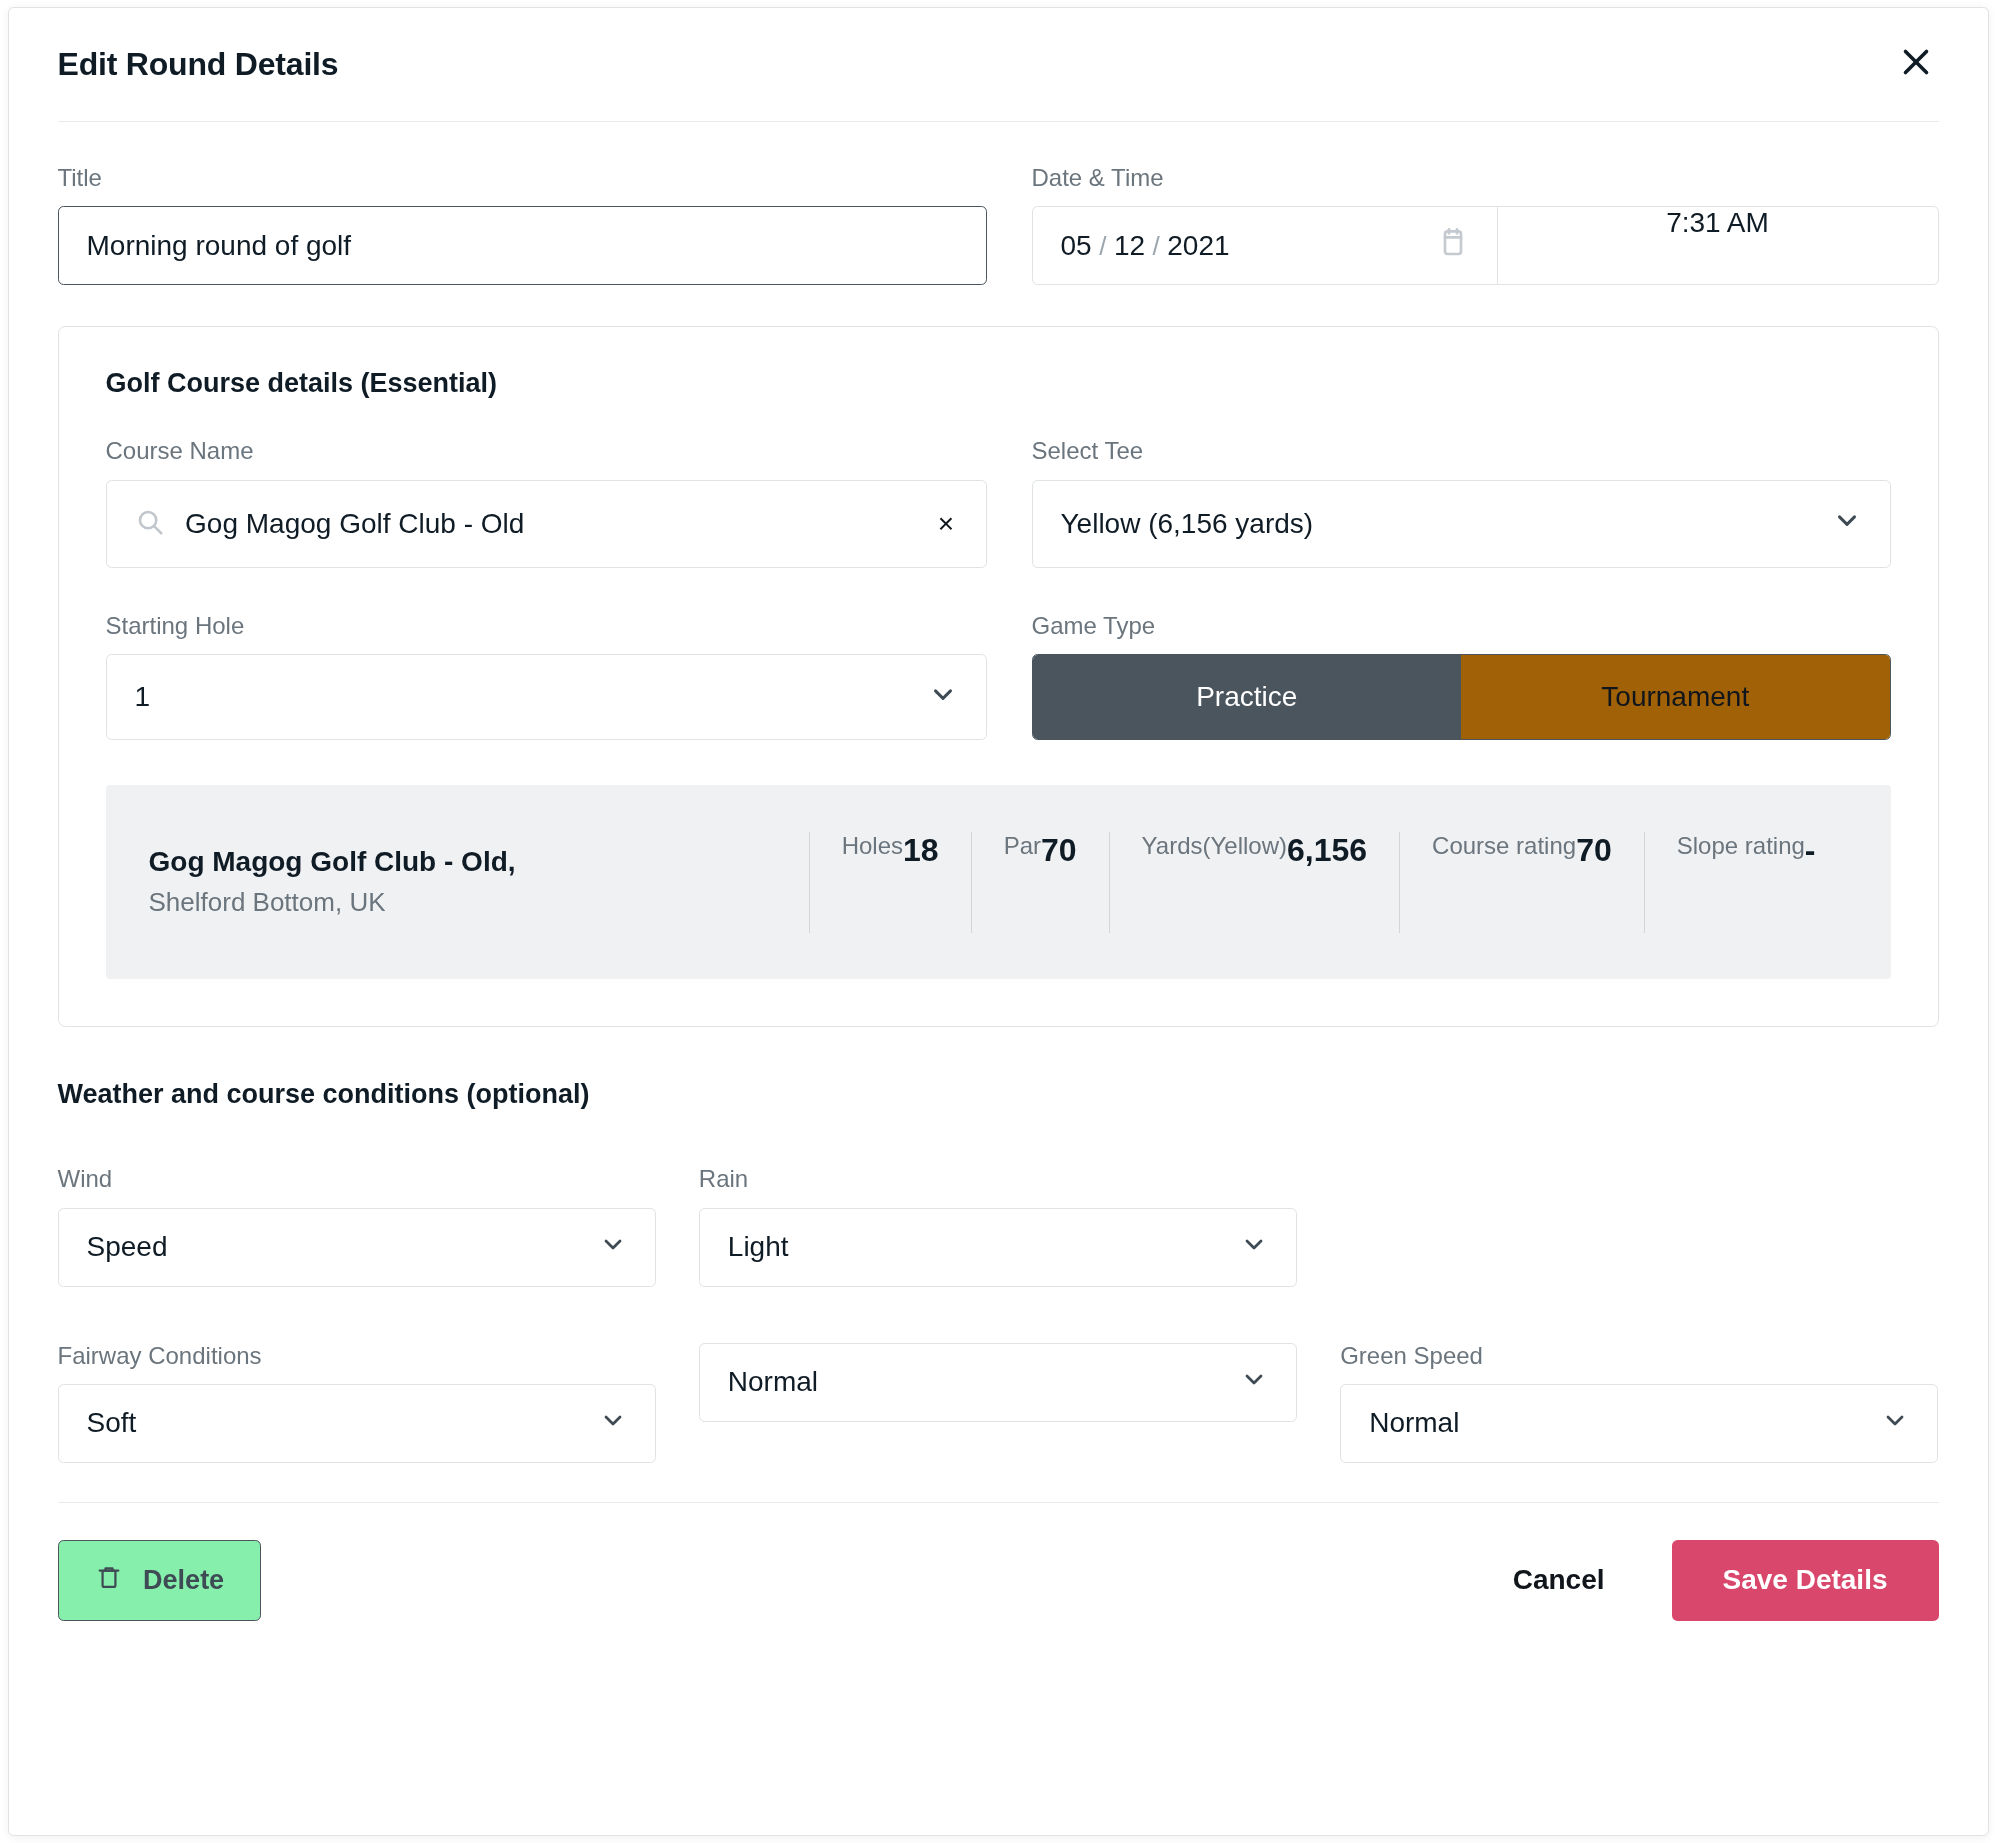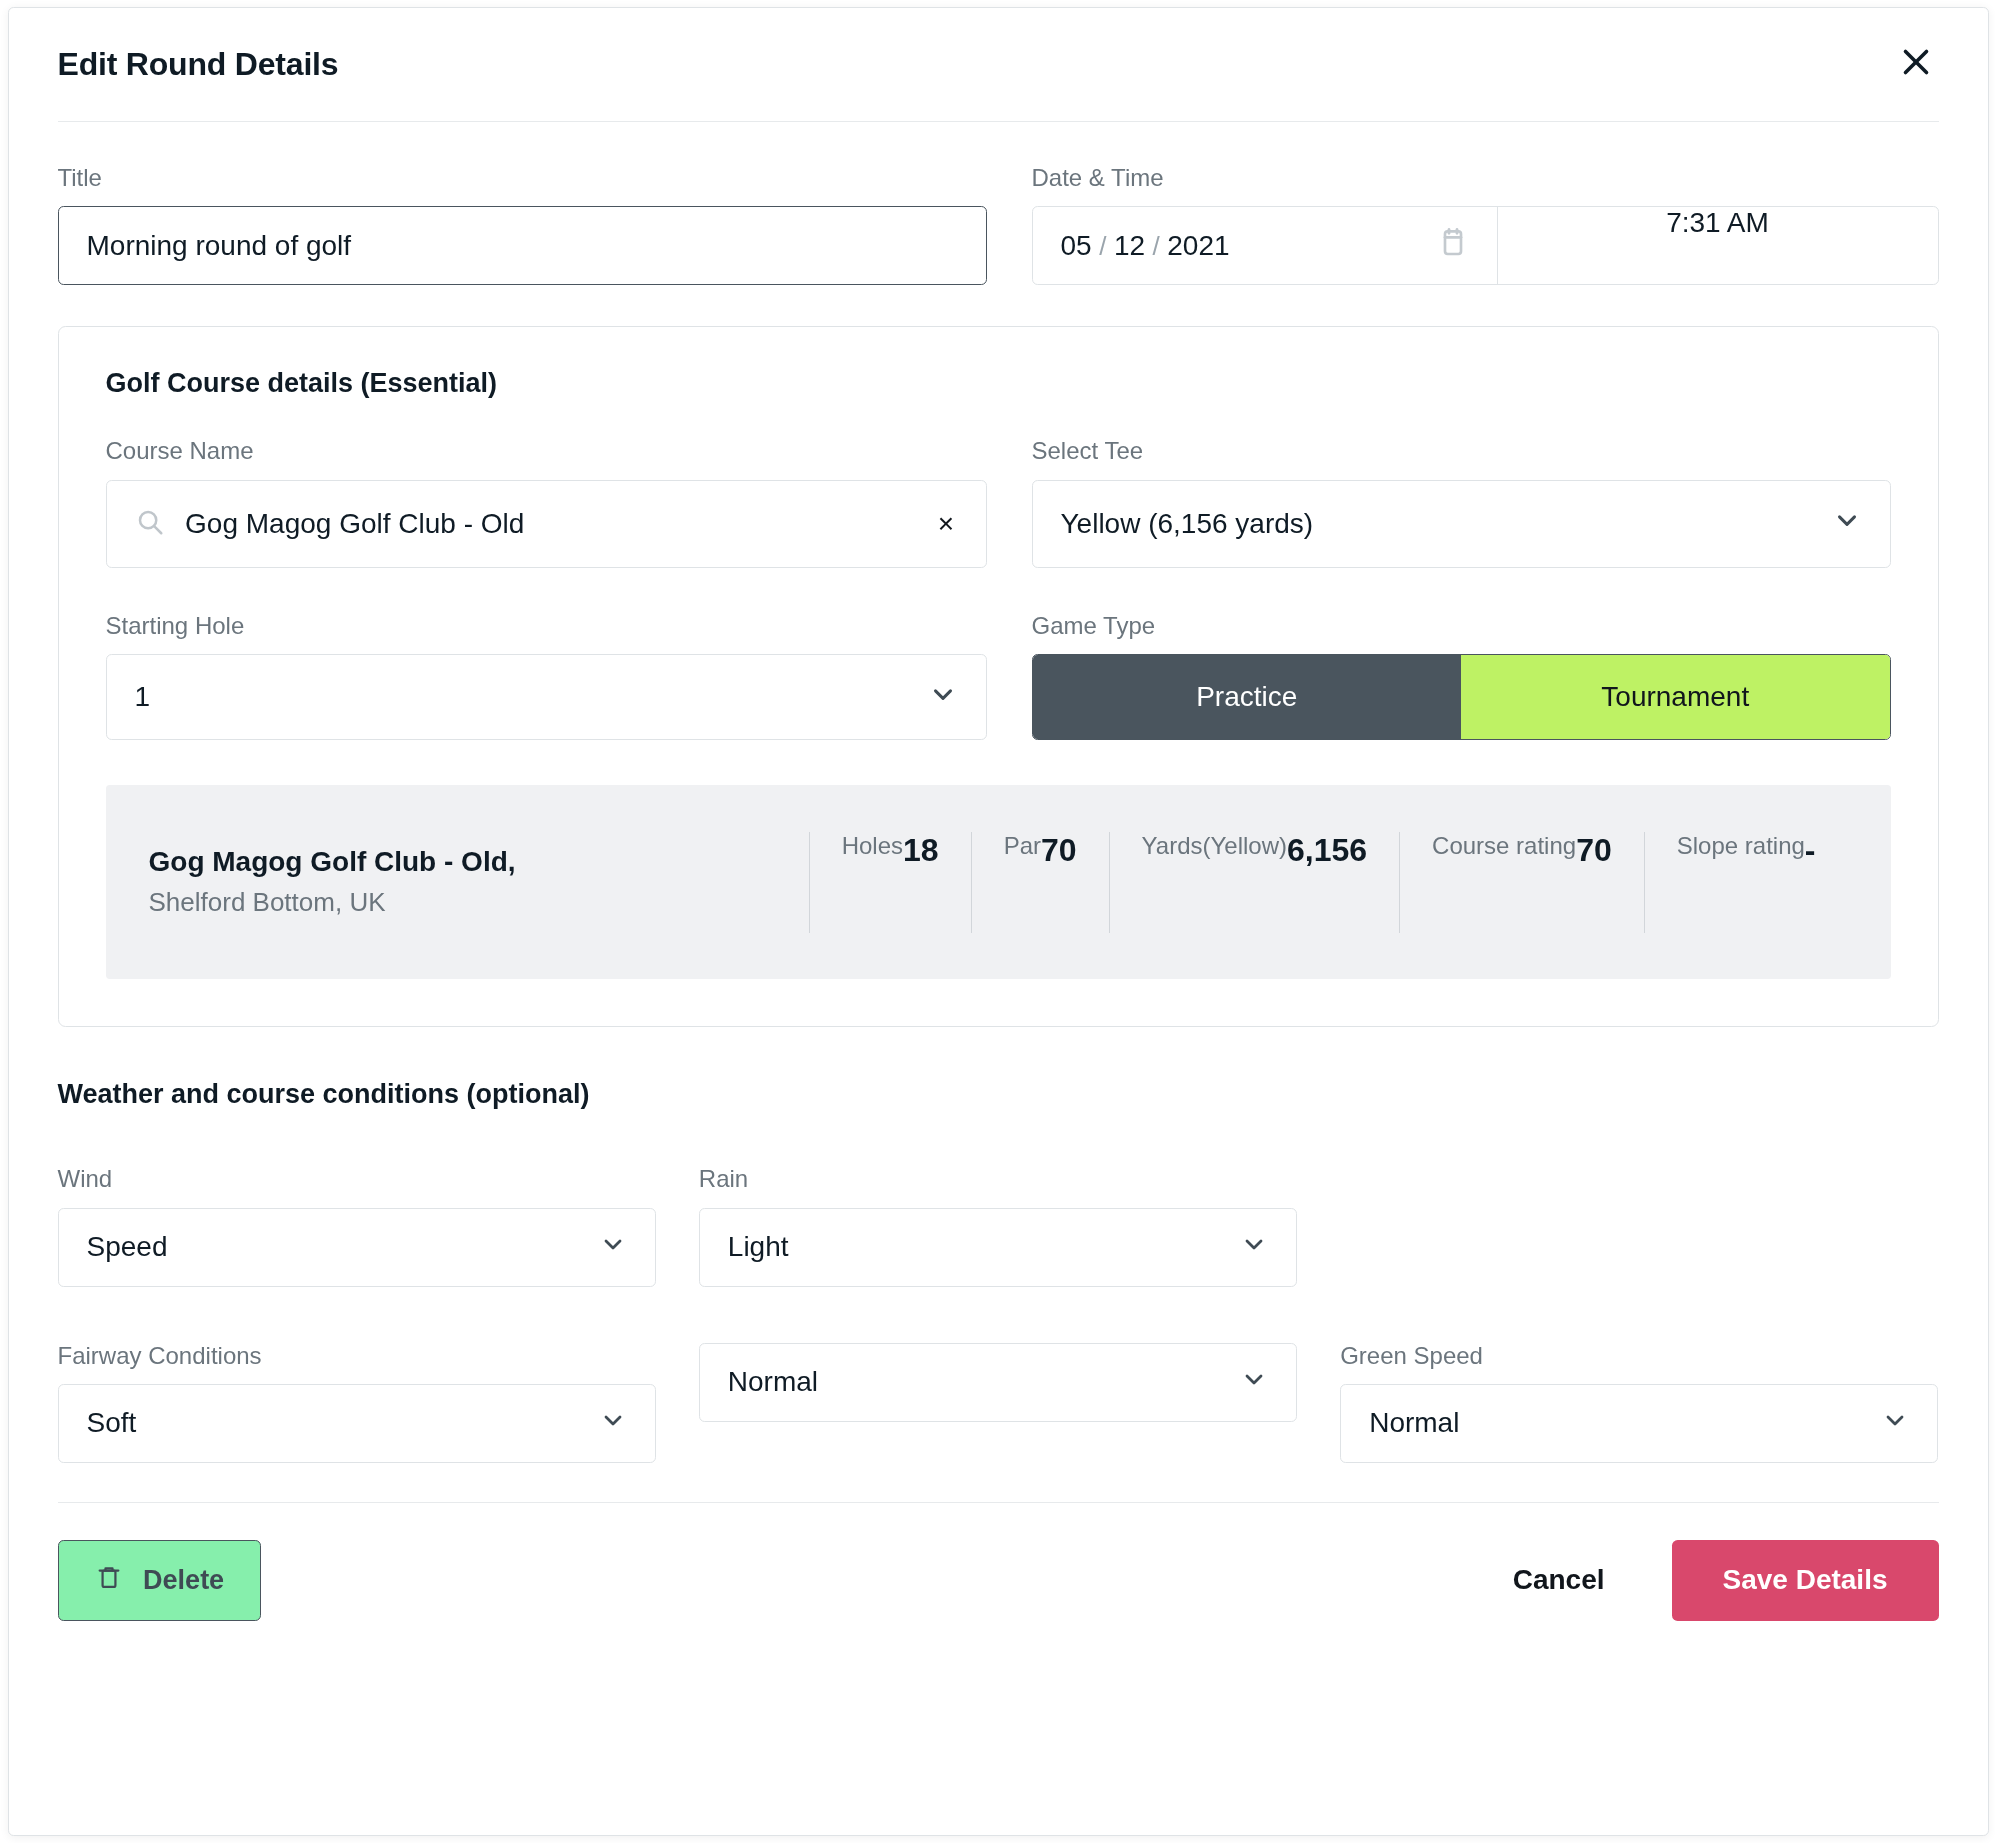--- a/index.html
+++ b/index.html
@@ -173,21 +173,21 @@
     height: 86px;
     border-radius: 5.6px;
     overflow: hidden;
     border: 0.9px solid #4a555e;
   }
   .seg-item {
     flex: 1;
     display: flex; align-items: center; justify-content: center;
     font-size: 28px;
     cursor: pointer;
-    background: #bef264;
+    background: #a16207;
     color: #11161c;
   }
   .seg-item.active {
     background: #4a555e;
     color: #ffffff;
   }
 
   
   .summary {
     margin-top: 45px;

